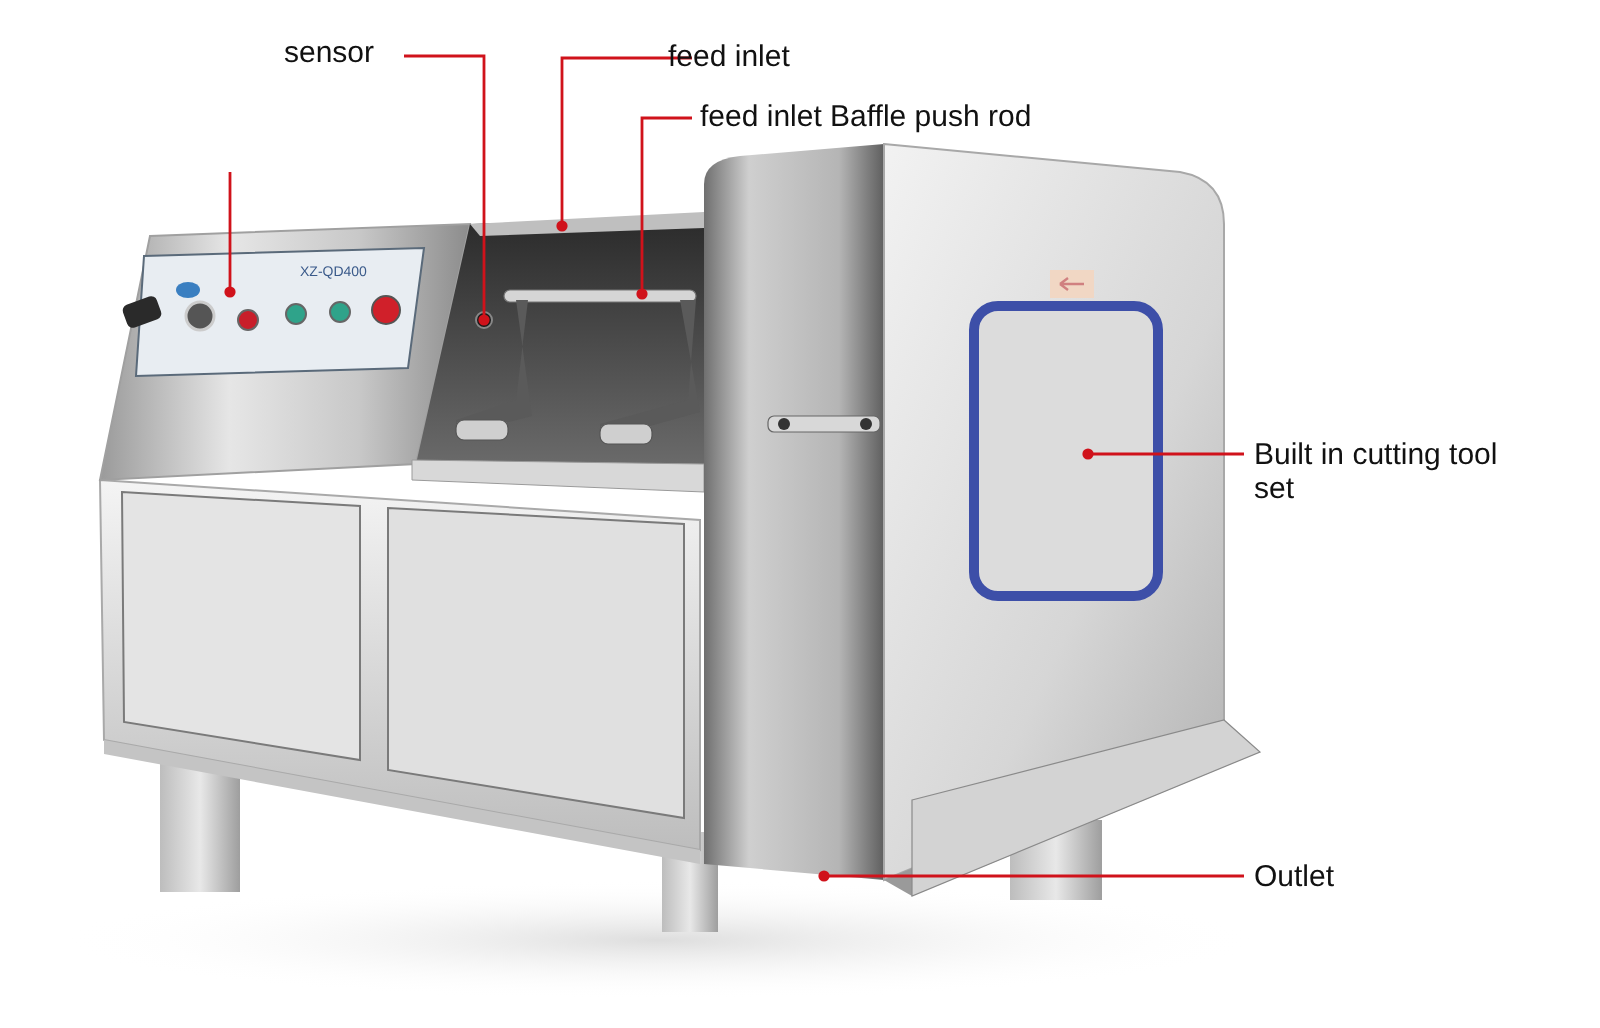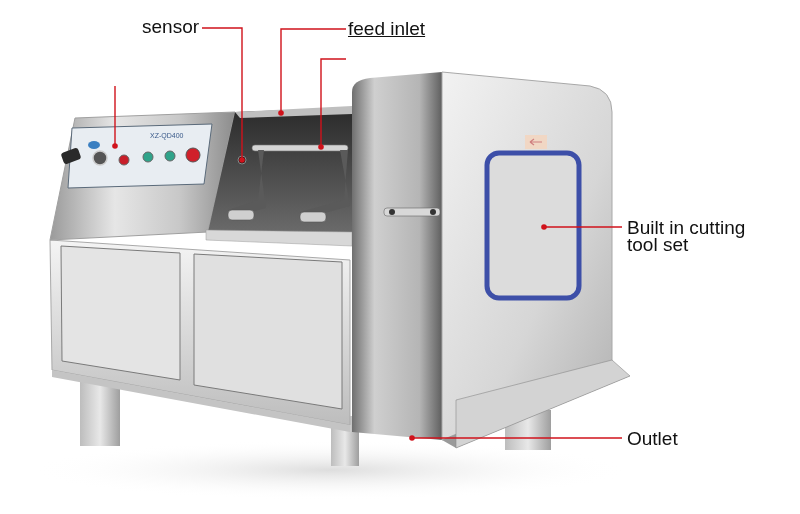--- a/index.html
+++ b/index.html
@@ -1,20 +1,20 @@
 <!DOCTYPE html>
 <html><head>
 <meta charset="utf-8">
 <style>
   * { margin:0; padding:0; box-sizing:border-box; }
   html, body { width:800px; height:514px; background:#ffffff; overflow:hidden; }
   body { position:relative; font-family:"Liberation Sans", sans-serif; }
   #stage { position:absolute; left:0; top:0; width:800px; height:514px; }
   .label {
-    position:absolute; font-size:19px; color:#111111; line-height:18px; white-space:nowrap;
+    position:absolute; font-size:15px; color:#111111; line-height:18px; white-space:nowrap;
     font-family:"Liberation Sans", sans-serif;
   }
   .label.two { white-space:normal; width:140px; line-height:17px; }
   svg { position:absolute; left:0; top:0; }
 </style>
 </head>
 <body>
 
 <div id="stage">
 
@@ -147,17 +147,18 @@
       <circle cx="242" cy="160" r="2.8"></circle>
       <circle cx="281" cy="113" r="2.8"></circle>
       <circle cx="321" cy="147" r="2.8"></circle>
       <circle cx="115" cy="146" r="2.8"></circle>
       <circle cx="544" cy="227" r="2.8"></circle>
       <circle cx="412" cy="438" r="2.8"></circle>
     </g>
   </svg>
 
   <div class="label" style="left:142px; top:18px;">sensor</div>
-  <div class="label" style="left:348px; top:20px;text-decoration:underline;">feed inlet</div>
+  <div class="label" style="left:334px; top:20px;">feed inlet</div>
+  <div class="label" style="left:350px; top:50px;">feed inlet Baffle push rod</div>
   <div class="label two" style="left:627px; top:219px;">Built in cutting tool set</div>
   <div class="label" style="left:627px; top:430px;text-align:right;">Outlet</div>
 
 </div>
 
 </body></html>

